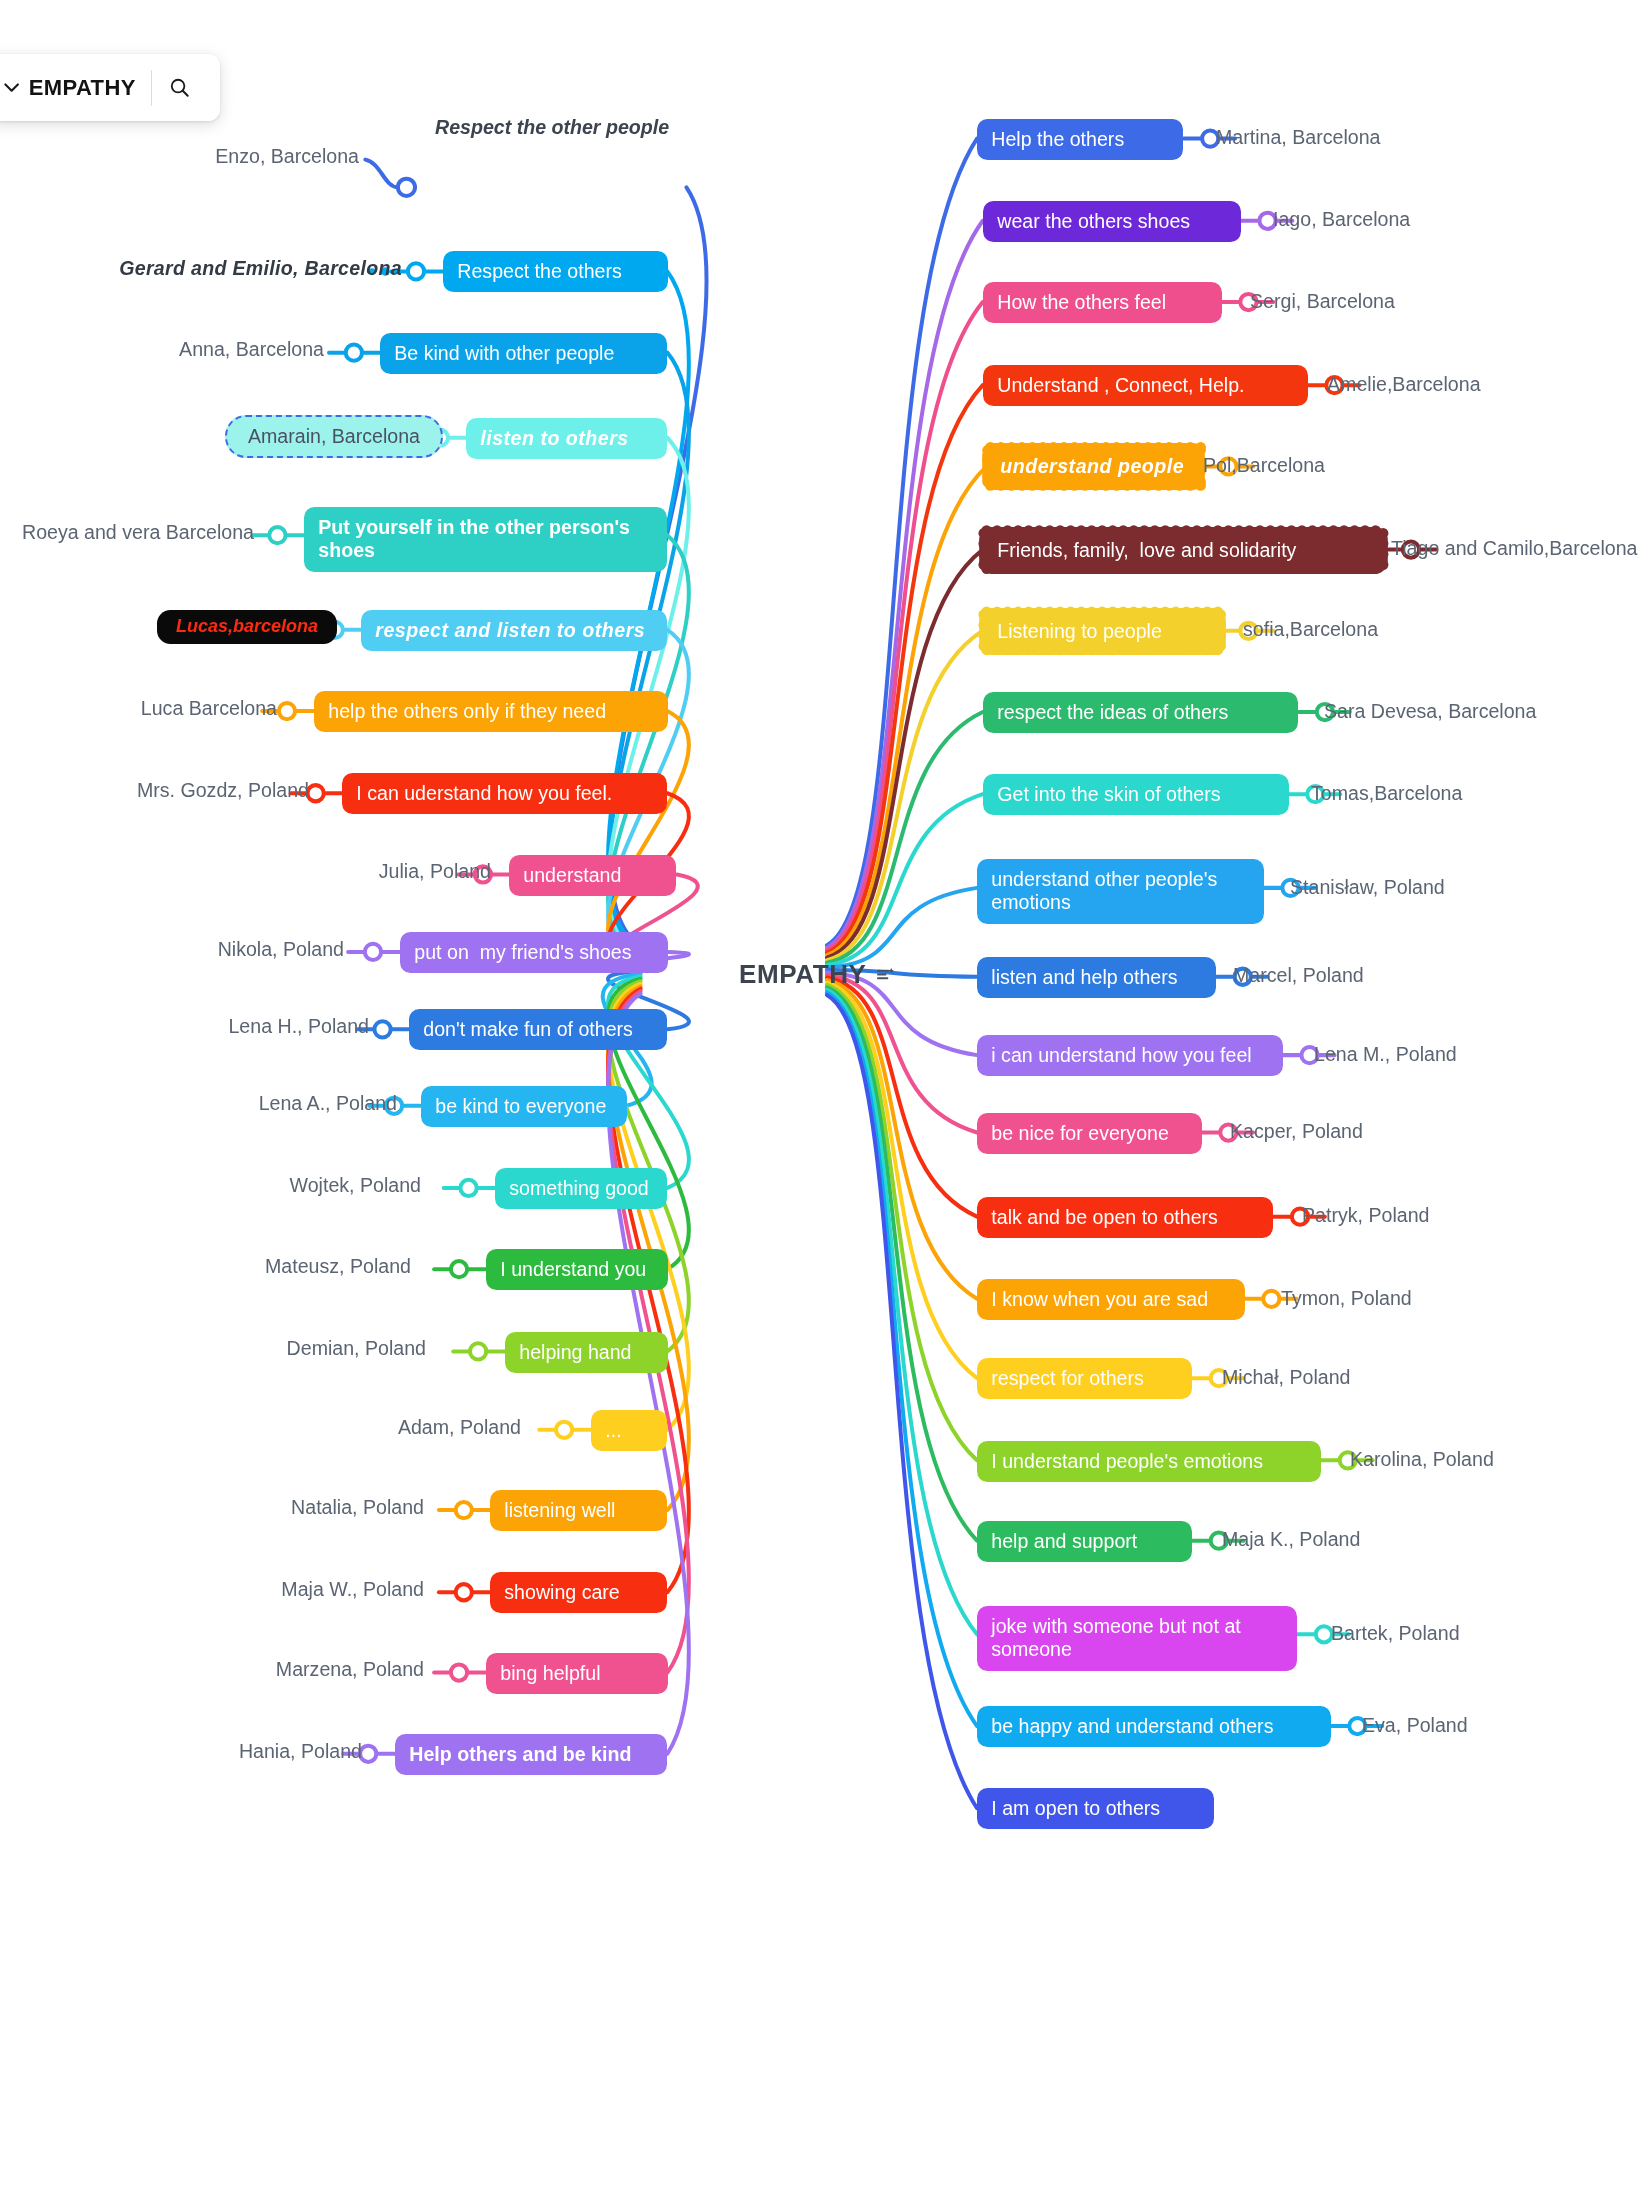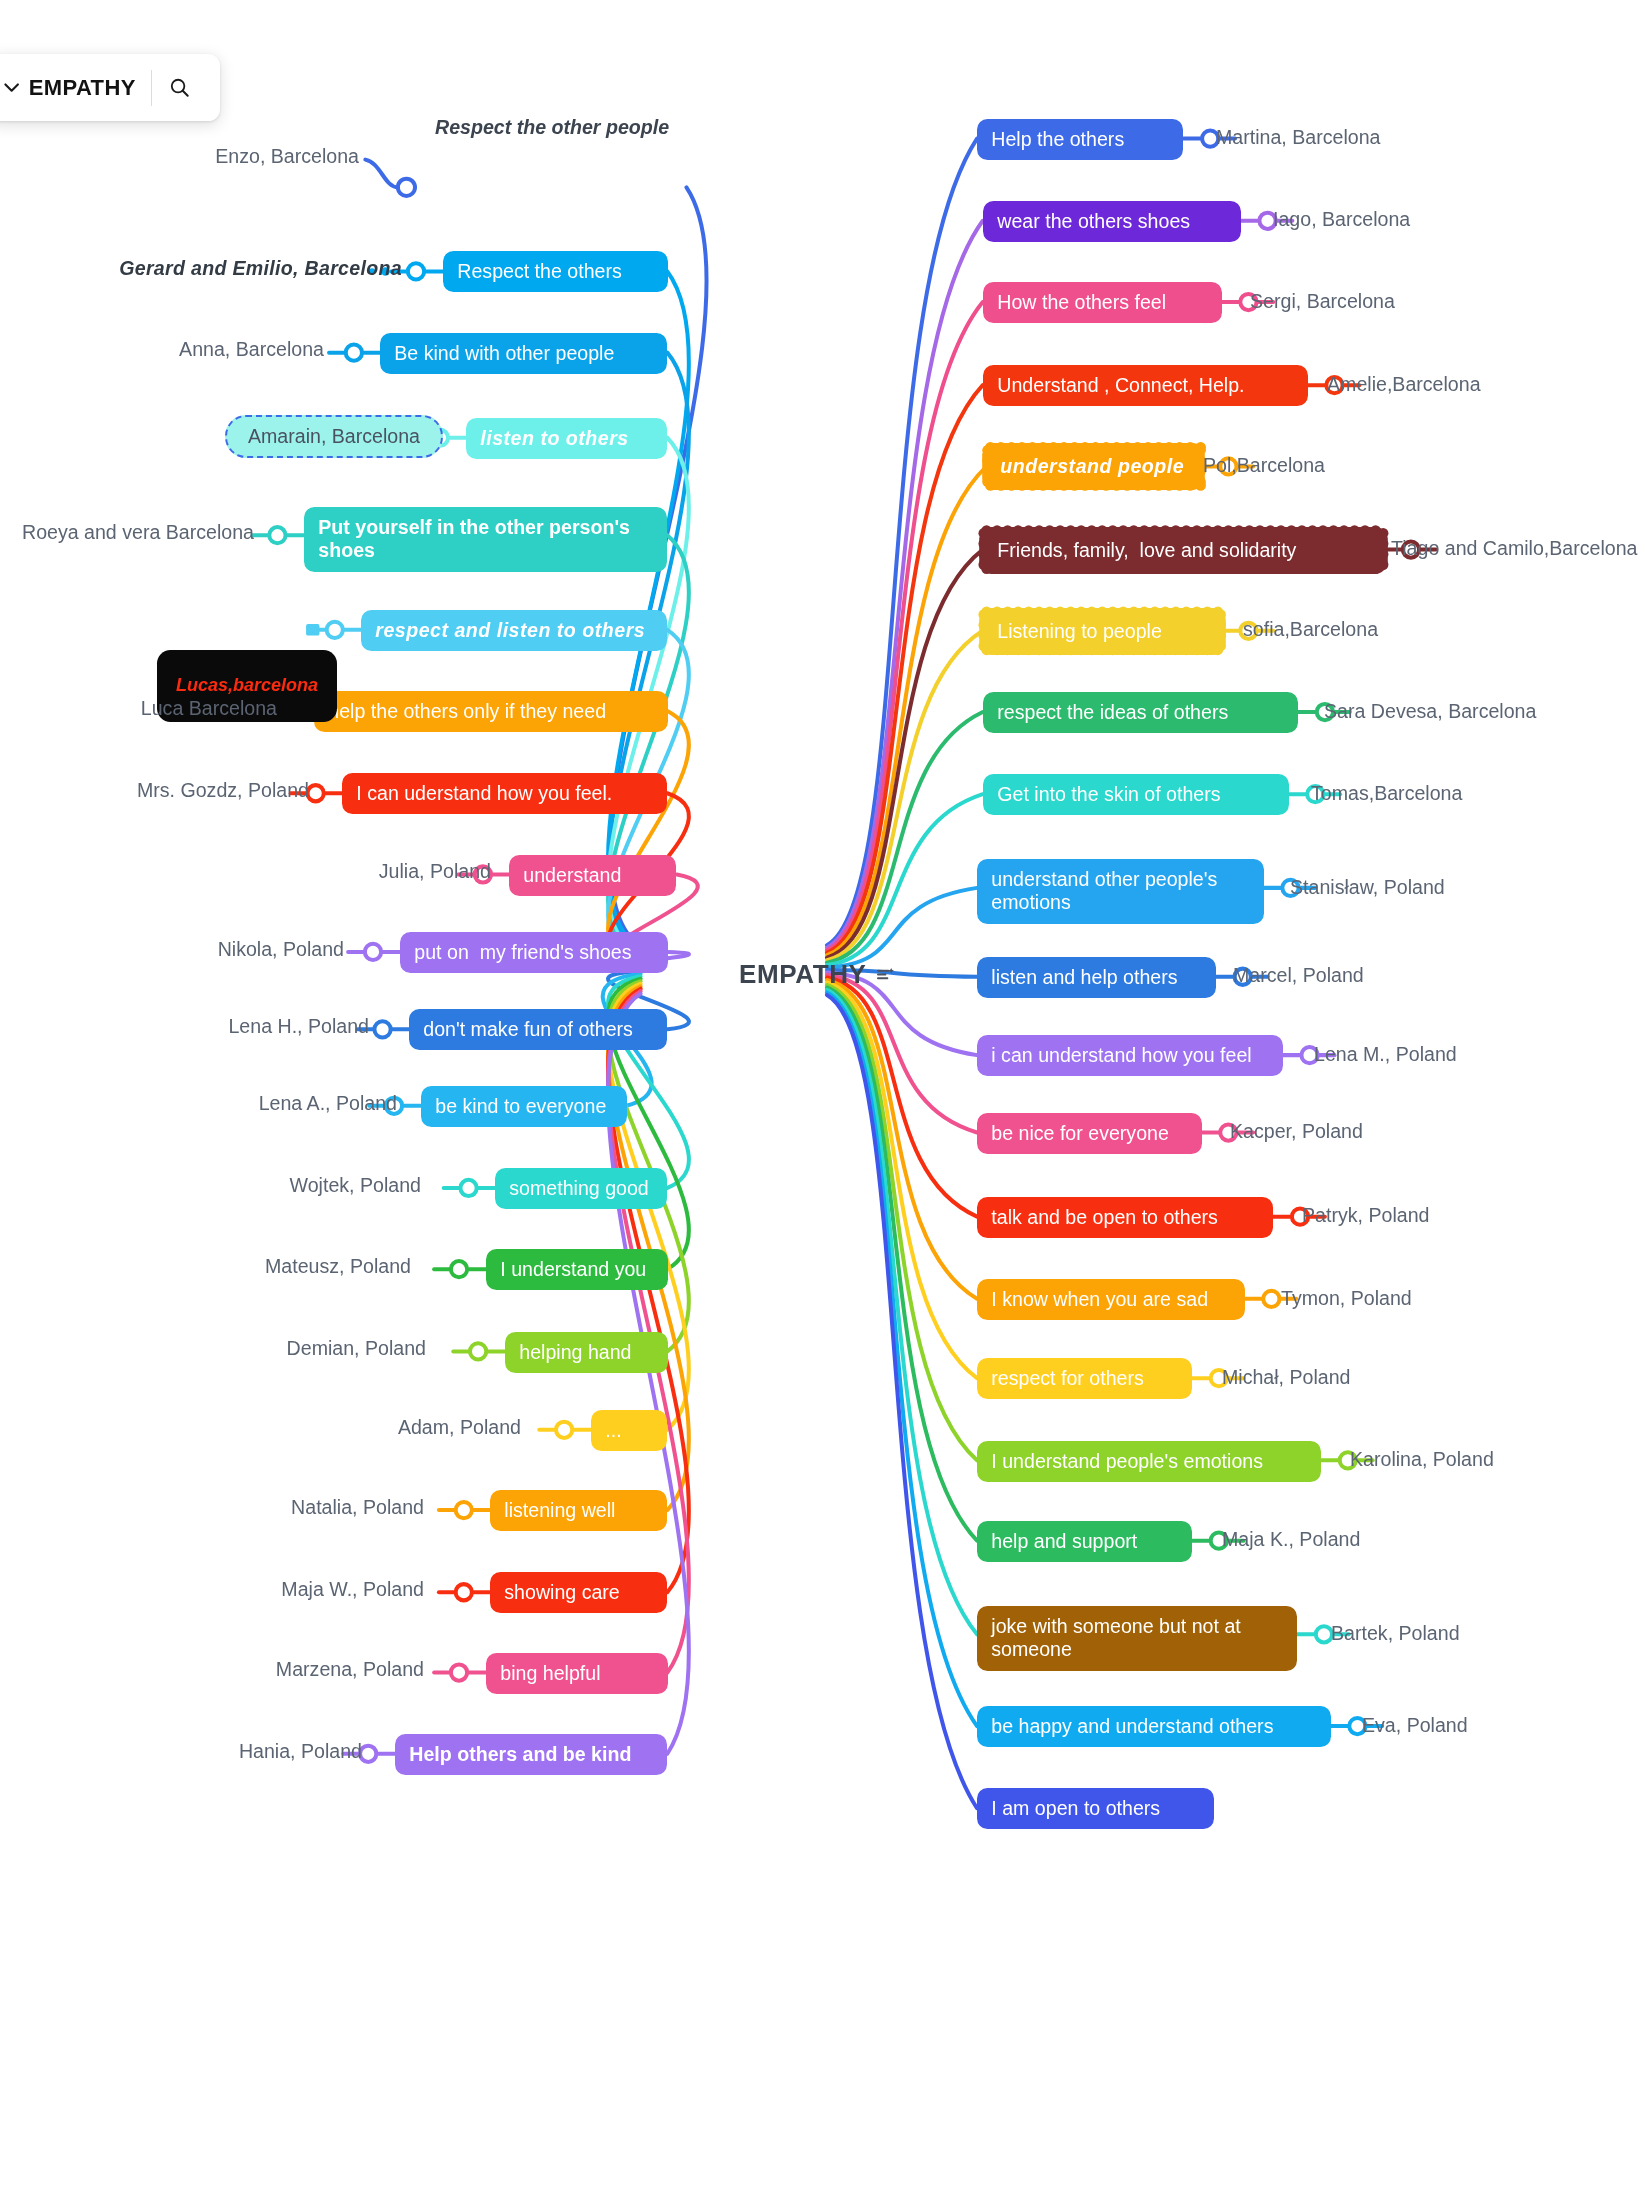--- a/index.html
+++ b/index.html
@@ -68,23 +68,22 @@
     border-radius: 21px;
     padding: 7.6px 21px;
     color:#4a5260;
   }
   .person.darkbox {
     background:#0a0a0a;
     color:#fb2b10;
     font-style: italic;
     font-weight: 700;
     border-radius: 13.4px;
-    padding: 25px 19px;
+    padding: 6px 19px;
     font-size: 18px;
-    margin-top: 40px;
   }
   .node.italic  { font-style: italic; font-weight: 700; letter-spacing:0.5px; }
   .node.bold    { font-weight: 700; }
   
   #center-node {
     position:absolute; z-index: 30;
     display:flex; align-items:center; gap:9.6px;
     font-size: 26px; font-weight: 700; color:#3c4450; letter-spacing:0.6px;
   }
   
@@ -544,21 +543,21 @@
       <div class="node" style="background: rgb(247, 47, 16); color: rgb(255, 255, 255); left: 977px; width: 296px; top: 1197px;">talk and be open to others</div>
       <div class="person" style="left: 1302px; top: 1204px;">Patryk, Poland</div>
       <div class="node" style="background: rgb(252, 163, 6); color: rgb(255, 255, 255); left: 977px; width: 268px; top: 1279px;">I know when you are sad</div>
       <div class="person" style="left: 1281px; top: 1287px;">Tymon, Poland</div>
       <div class="node" style="background: rgb(255, 207, 32); color: rgb(255, 255, 255); left: 977px; width: 215px; top: 1358px;">respect for others</div>
       <div class="person" style="left: 1222px; top: 1366px;">Michał, Poland</div>
       <div class="node" style="background: rgb(141, 211, 42); color: rgb(255, 255, 255); left: 977px; width: 344px; top: 1441px;">I understand people's emotions</div>
       <div class="person" style="left: 1350px; top: 1448px;">Karolina, Poland</div>
       <div class="node" style="background: rgb(44, 187, 94); color: rgb(255, 255, 255); left: 977px; width: 215px; top: 1521px;">help and support</div>
       <div class="person" style="left: 1222px; top: 1528px;">Maja K., Poland</div>
-      <div class="node" style="background: #a16207; color: rgb(255, 255, 255); left: 977px; width: 320px; top: 1606px;">joke with someone but not at someone</div>
+      <div class="node" style="background: #d946ef; color: rgb(255, 255, 255); left: 977px; width: 320px; top: 1606px;">joke with someone but not at someone</div>
       <div class="person" style="left: 1331px; top: 1622px;">Bartek, Poland</div>
       <div class="node" style="background: rgb(16, 170, 240); color: rgb(255, 255, 255); left: 977px; width: 354px; top: 1706px;">be happy and understand others</div>
       <div class="person" style="left: 1362px; top: 1714px;">Eva, Poland</div>
       <div class="node" style="background: rgb(64, 86, 234); color: rgb(255, 255, 255); left: 977px; width: 237px; top: 1788px;">I am open to others</div>
     </div>
 
 </div>
 
 
 </body></html>

